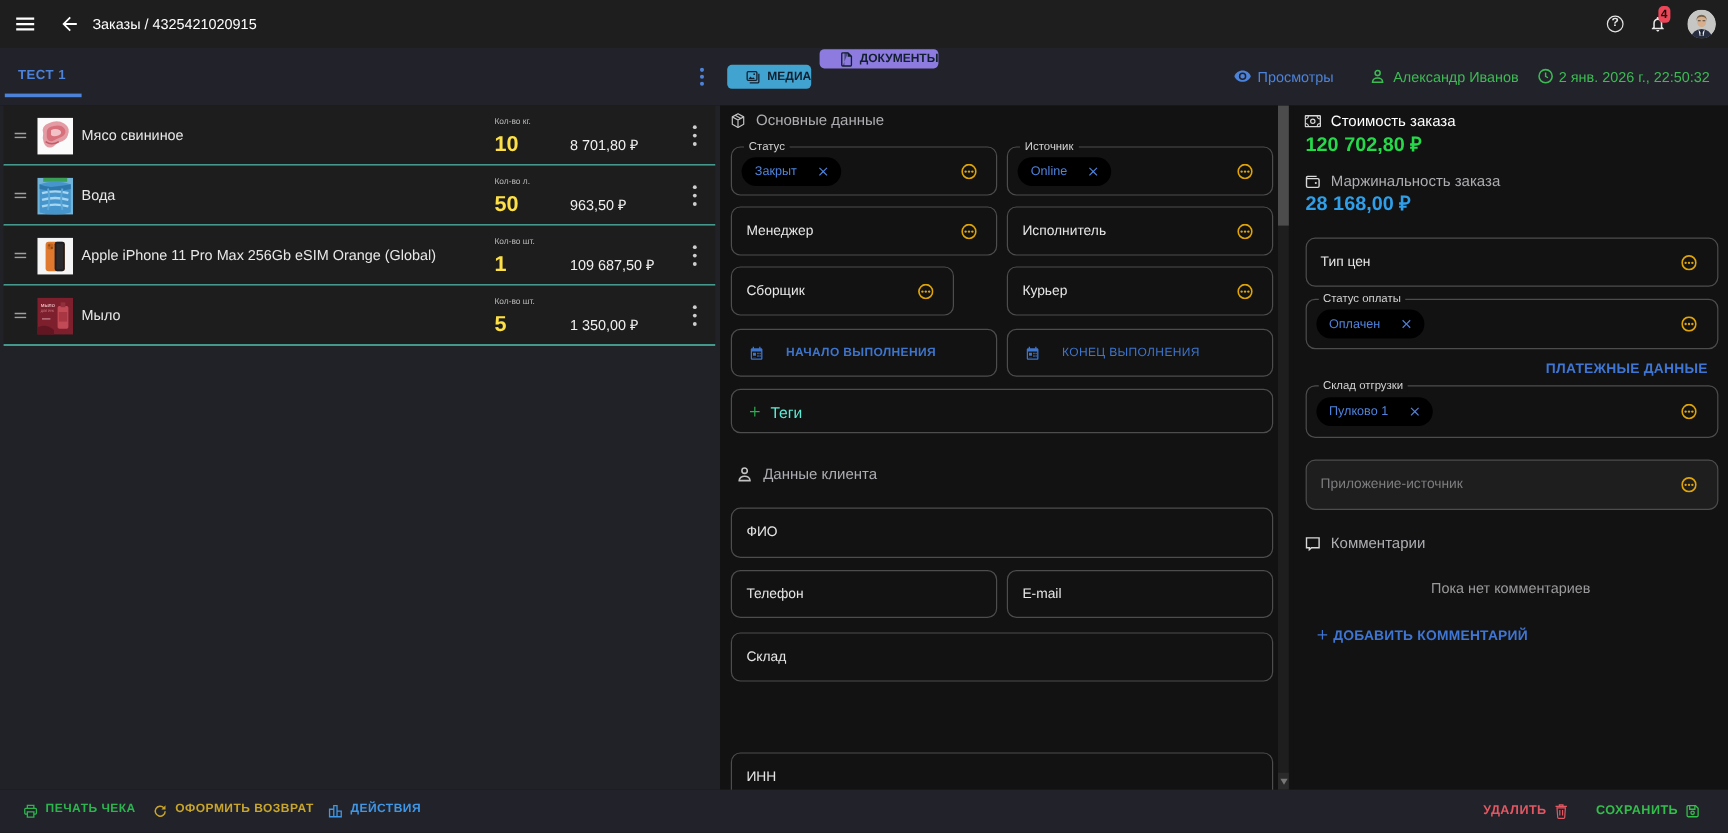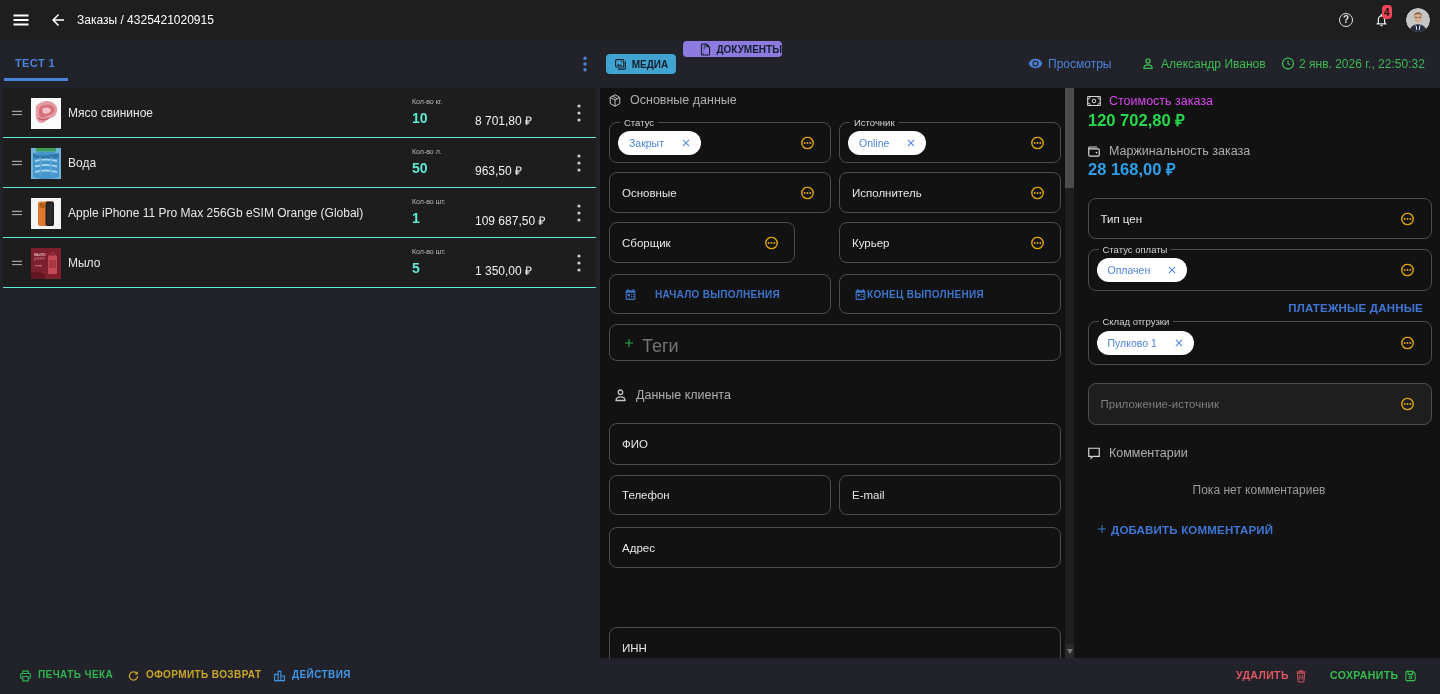--- a/index.html
+++ b/index.html
@@ -7,30 +7,30 @@
 .abs { position:absolute; }
 .appbar { position:absolute; left:0; top:0; width:1440px; height:40px; background:#1e1e1f; }
 .toolbar { position:absolute; left:0; top:40px; width:1440px; height:48px; background:#22232a; }
 .left { position:absolute; left:0; top:88px; width:600px; height:570px; background:#212227; }
 .mid { position:absolute; left:600px; top:88px; width:478px; height:570px; background:#121213; }
 .rightp { position:absolute; left:1078px; top:88px; width:362px; height:570px; background:#121213; }
 .footer { position:absolute; left:0; top:658px; width:1440px; height:36px; background:#22232a; }
 .row { position:absolute; left:3px; width:593px; height:50px; background:#1d1d1e; border-bottom:1px solid #5eead4; }
 .pname { position:absolute; left:65px; top:50%; transform:translateY(-50%); color:#e8e8e8; font-size:12px; }
 .qlabel { position:absolute; left:409px; top:10px; color:#b9b9b9; font-size:7px; }
-.qval { position:absolute; left:409px; top:22px; color:#5eead4; font-size:14px; font-weight:bold; }
+.qval { position:absolute; left:409px; top:22px; color:#fde047; font-size:18px; font-weight:bold; }
 .price { position:absolute; left:472px; top:24px; color:#f0f0f0; font-size:12px; }
 .drag { position:absolute; left:8.5px; top:50%; transform:translateY(-50%); }
 .thumb { position:absolute; left:28px; top:10px; width:30px; height:31px; overflow:hidden; }
 .rdots { position:absolute; left:573px; top:50%; transform:translateY(-50%); }
 .fld { position:absolute; border:1px solid #4d4d4d; border-radius:8px;text-align:right; }
 .fld .lg { position:absolute; top:-5px; left:10px; background:#121213; padding:0 4px; color:#d2d2d2; font-size:9.5px; line-height:10px; }
 .flabel { position:absolute; left:12px; top:50%; transform:translateY(-50%); color:#e6e6e6; font-size:11.5px; }
 .elli { position:absolute; right:16.5px; top:50%; transform:translateY(-50%); width:13px; height:13px; }
-.chip { position:absolute; left:8px; top:50%; transform:translateY(-50%); height:24px; background:#ffffff; border-radius:12px; display:flex; align-items:center; padding:0 9px 0 11px; gap:16px; }
+.chip { position:absolute; left:8px; top:50%; transform:translateY(-50%); height:24px; background:#000000; border-radius:12px; display:flex; align-items:center; padding:0 9px 0 11px; gap:16px; }
 .chip span { color:#4f83dc; font-size:10.5px; }
 .sech { position:absolute; display:flex; align-items:center; gap:9px; color:#aeaeb2; font-size:12.5px; }
 .blulink { color:#3f76d4; font-size:11.5px; font-weight:bold; letter-spacing:0.2px; }
 .fbtn { position:absolute; top:50%; transform:translateY(-50%); display:flex; align-items:flex-start; gap:6px; font-size:10px; font-weight:bold; letter-spacing:0.4px; }
 </style>
 </head>
 <body>
 <div class="appbar">
   <svg class="abs" style="left:12px;top:11px" width="18" height="18" viewBox="0 0 18 18">
       <path fill="#fff" d="M1.5 3.6h15v1.9h-15zm0 4.5h15V10h-15zm0 4.5h15v1.9h-15z"></path>
@@ -59,21 +59,21 @@
 <div class="toolbar">
   <div class="abs" style="left:15px;top:17px;color:#4d82d9;font-size:11px;font-weight:bold;letter-spacing:0.4px">ТЕСТ 1</div>
   <div class="abs" style="left:4px;top:38px;width:64px;height:3px;background:#4d82d9"></div>
   <svg class="abs" style="left:579.5px;top:16px" width="10" height="16" viewBox="0 0 10 16">
       <g fill="#4d82d9">
         <circle cx="5" cy="2.2" r="1.7"></circle>
         <circle cx="5" cy="8" r="1.7"></circle>
         <circle cx="5" cy="13.8" r="1.7"></circle>
       </g>
     </svg>
-  <div class="abs" style="left:606px;top:14px;width:70px;height:20px;background:#41a3cf;border-radius:4px;display:flex;align-items:center;justify-content:center;gap:5px;color:#121f2e;font-size:10px;font-weight:bold">
+  <div class="abs" style="left:606px;top:14px;width:70px;height:20px;background:#41a3cf;border-radius:4px;display:flex;align-items:center;justify-content:flex-end;gap:5px;color:#121f2e;font-size:10px;font-weight:bold">
     <svg width="13" height="13" viewBox="0 0 24 24">
         <path fill="none" stroke="#121f2e" stroke-width="2" d="M21 6.5v12a2 2 0 0 1-2 2H7"></path>
         <rect x="3" y="3" width="15" height="13.5" rx="1.8" fill="none" stroke="#121f2e" stroke-width="2"></rect>
         <circle cx="13.8" cy="7" r="1.3" fill="#121f2e"></circle>
         <path fill="#121f2e" d="M5 14.5l3.2-4 2.4 2.8 1.6-1.6 2.8 2.8z"></path>
       </svg>
     МЕДИА</div>
   <div class="abs" style="left:683px;top:1px;width:99px;height:16px;background:#8d7be0;border-radius:4px;display:flex;align-items:center;justify-content:flex-end;gap:5px;color:#121f2e;font-size:10px;font-weight:bold">
     <svg width="11" height="13" viewBox="0 0 24 28">
         <path fill="none" stroke="#121f2e" stroke-width="2.4" d="M14.5 2H5a1.8 1.8 0 0 0-1.8 1.8v20.4A1.8 1.8 0 0 0 5 26h14a1.8 1.8 0 0 0 1.8-1.8V8.5z"></path>
@@ -231,21 +231,21 @@
     <svg class="elli" viewBox="0 0 24 24">
         <circle cx="12" cy="12" r="10.6" fill="none" stroke="#dfa408" stroke-width="2.6"></circle>
         <g fill="#dfa408">
           <circle cx="6.8" cy="12" r="1.8"></circle>
           <circle cx="12" cy="12" r="1.8"></circle>
           <circle cx="17.2" cy="12" r="1.8"></circle>
         </g>
       </svg>
   </div>
   <div class="fld" style="left:9px;top:84px;width:222px;height:41px">
-      <span class="flabel">Основные</span>
+      <span class="flabel">Менеджер</span>
     <svg class="elli" viewBox="0 0 24 24">
         <circle cx="12" cy="12" r="10.6" fill="none" stroke="#dfa408" stroke-width="2.6"></circle>
         <g fill="#dfa408">
           <circle cx="6.8" cy="12" r="1.8"></circle>
           <circle cx="12" cy="12" r="1.8"></circle>
           <circle cx="17.2" cy="12" r="1.8"></circle>
         </g>
       </svg>
   </div>
   <div class="fld" style="left:239px;top:84px;width:222px;height:41px">
@@ -284,62 +284,62 @@
   <div class="fld" style="left:9px;top:186px;width:222px;height:40px">
     <svg class="abs" style="left:14px;top:13px" width="13" height="14" viewBox="0 0 24 24">
         <path fill="#3d74cc" d="M19 3h-1V1h-2v2H8V1H6v2H5c-1.11 0-1.99.9-1.99 2L3 19c0 1.1.89 2 2 2h14c1.1 0 2-.9 2-2V5c0-1.1-.9-2-2-2zm0 16H5V8h14v11zM6.5 10h4.5v4.5H6.5zM13 10h2.2v2.2H13zm3.5 0h1.8v2.2h-1.8zM13 14h2.2v2.2H13zm3.5 0h1.8v2.2h-1.8zm-10 2.5h4.5V17H6.5z"></path>
       </svg>
     <span class="abs" style="left:45px;top:14px;color:#3d74cc;font-size:10px;font-weight:bold;letter-spacing:0.3px">НАЧАЛО ВЫПОЛНЕНИЯ</span>
   </div>
   <div class="fld" style="left:239px;top:186px;width:222px;height:40px">
     <svg class="abs" style="left:14px;top:13px" width="13" height="14" viewBox="0 0 24 24">
         <path fill="#3d74cc" d="M19 3h-1V1h-2v2H8V1H6v2H5c-1.11 0-1.99.9-1.99 2L3 19c0 1.1.89 2 2 2h14c1.1 0 2-.9 2-2V5c0-1.1-.9-2-2-2zm0 16H5V8h14v11zM6.5 10h4.5v4.5H6.5zM13 10h2.2v2.2H13zm3.5 0h1.8v2.2h-1.8zM13 14h2.2v2.2H13zm3.5 0h1.8v2.2h-1.8zm-10 2.5h4.5V17H6.5z"></path>
       </svg>
-    <span class="abs" style="left:27px;top:14px;color:#3d74cc;font-size:10px;font-weight:bold;letter-spacing:0.3px">КОНЕЦ ВЫПОЛНЕНИЯ</span>
+    <span class="abs" style="left:45px;top:14px;color:#3d74cc;font-size:10px;font-weight:normal;letter-spacing:0.3px">КОНЕЦ ВЫПОЛНЕНИЯ</span>
   </div>
   <div class="fld" style="left:9px;top:236px;width:452px;height:37px">
     <svg class="abs" style="left:13px;top:12px" width="12" height="12" viewBox="0 0 24 24">
         <path fill="#2eaf4e" d="M20 13h-7v7h-2v-7H4v-2h7V4h2v7h7v2z"></path>
       </svg>
-    <span class="abs" style="left:32px;top:11px;color:#737373;font-size:18px">Теги</span>
+    <span class="abs" style="left:32px;top:11px;color:#5eead4;font-size:13px">Теги</span>
   </div>
   <div class="sech" style="left:13px;top:299px;gap:8px">
     <svg width="15" height="16" viewBox="0 0 24 24">
         <path fill="none" stroke="#c2c2c2" stroke-width="2.1" d="M12 11.2a3.6 3.6 0 1 0 0-7.2 3.6 3.6 0 0 0 0 7.2zm-7.2 9.6c0-3.5 3.2-5.9 7.2-5.9s7.2 2.4 7.2 5.9z"></path>
       </svg>
     Данные клиента
   </div>
   <div class="fld" style="left:9px;top:335px;width:452px;height:42px">
       <span class="flabel">ФИО</span>
     </div>
   <div class="fld" style="left:9px;top:387px;width:222px;height:40px">
       <span class="flabel">Телефон</span>
     </div>
   <div class="fld" style="left:239px;top:387px;width:222px;height:40px">
       <span class="flabel">E-mail</span>
     </div>
   <div class="fld" style="left:9px;top:439px;width:452px;height:41px">
-      <span class="flabel">Адрес</span>
+      <span class="flabel">Склад</span>
     </div>
   <div class="fld" style="left:9px;top:539px;width:452px;height:42px">
       <span class="flabel">ИНН</span>
     </div>
   <div class="abs" style="left:465px;top:0;width:9px;height:570px;background:#1e1e1e"></div>
   <div class="abs" style="left:465px;top:0;width:9px;height:100px;background:#4c4c4c"></div>
   <div class="abs" style="left:465px;top:556px;width:9px;height:14px;background:#2a2a2a"></div>
   <div class="abs" style="left:466.5px;top:561px;width:0;height:0;border-left:3px solid transparent;border-right:3px solid transparent;border-top:5px solid #777"></div>
 </div>
 <div class="rightp" id="rightpanel">
   <div class="sech" style="left:9px;top:6px;gap:8px">
     <svg width="14" height="12" viewBox="0 0 24 20">
         <rect x="1.2" y="2.2" width="21.6" height="15.6" rx="1" fill="none" stroke="#d8d8d8" stroke-width="1.9"></rect>
         <circle cx="12" cy="10" r="3.1" fill="none" stroke="#d8d8d8" stroke-width="1.7"></circle>
         <path d="M1.2 6.8 Q5.8 6.8 5.8 2.2 M18.2 2.2 Q18.2 6.8 22.8 6.8 M1.2 13.2 Q5.8 13.2 5.8 17.8 M18.2 17.8 Q18.2 13.2 22.8 13.2" fill="none" stroke="#d8d8d8" stroke-width="1.5"></path>
       </svg>
-    <span style="color:#d946ef">Стоимость заказа</span>
+    <span style="color:#ffffff">Стоимость заказа</span>
   </div>
   <div class="abs" style="left:10px;top:19.5px;color:#26d94a;font-size:16.5px;font-weight:bold">120 702,80 ₽</div>
   <div class="sech" style="left:9px;top:56px;gap:8px">
     <svg width="14" height="13" viewBox="0 0 24 22">
         <path fill="none" stroke="#d8d8d8" stroke-width="2" d="M3 5.5 V17a2 2 0 0 0 2 2h14a2 2 0 0 0 2-2V8.5a2 2 0 0 0-2-2H4.6A1.6 1.6 0 0 1 3 4.9 1.6 1.6 0 0 1 4.6 3.3H17.5"></path>
         <circle cx="16.3" cy="12.8" r="1.5" fill="#d8d8d8"></circle>
       </svg>
     <span style="color:#aeaeb2">Маржинальность заказа</span>
   </div>
   <div class="abs" style="left:10px;top:68.5px;color:#2e9fe8;font-size:16.5px;font-weight:bold">28 168,00 ₽</div>

